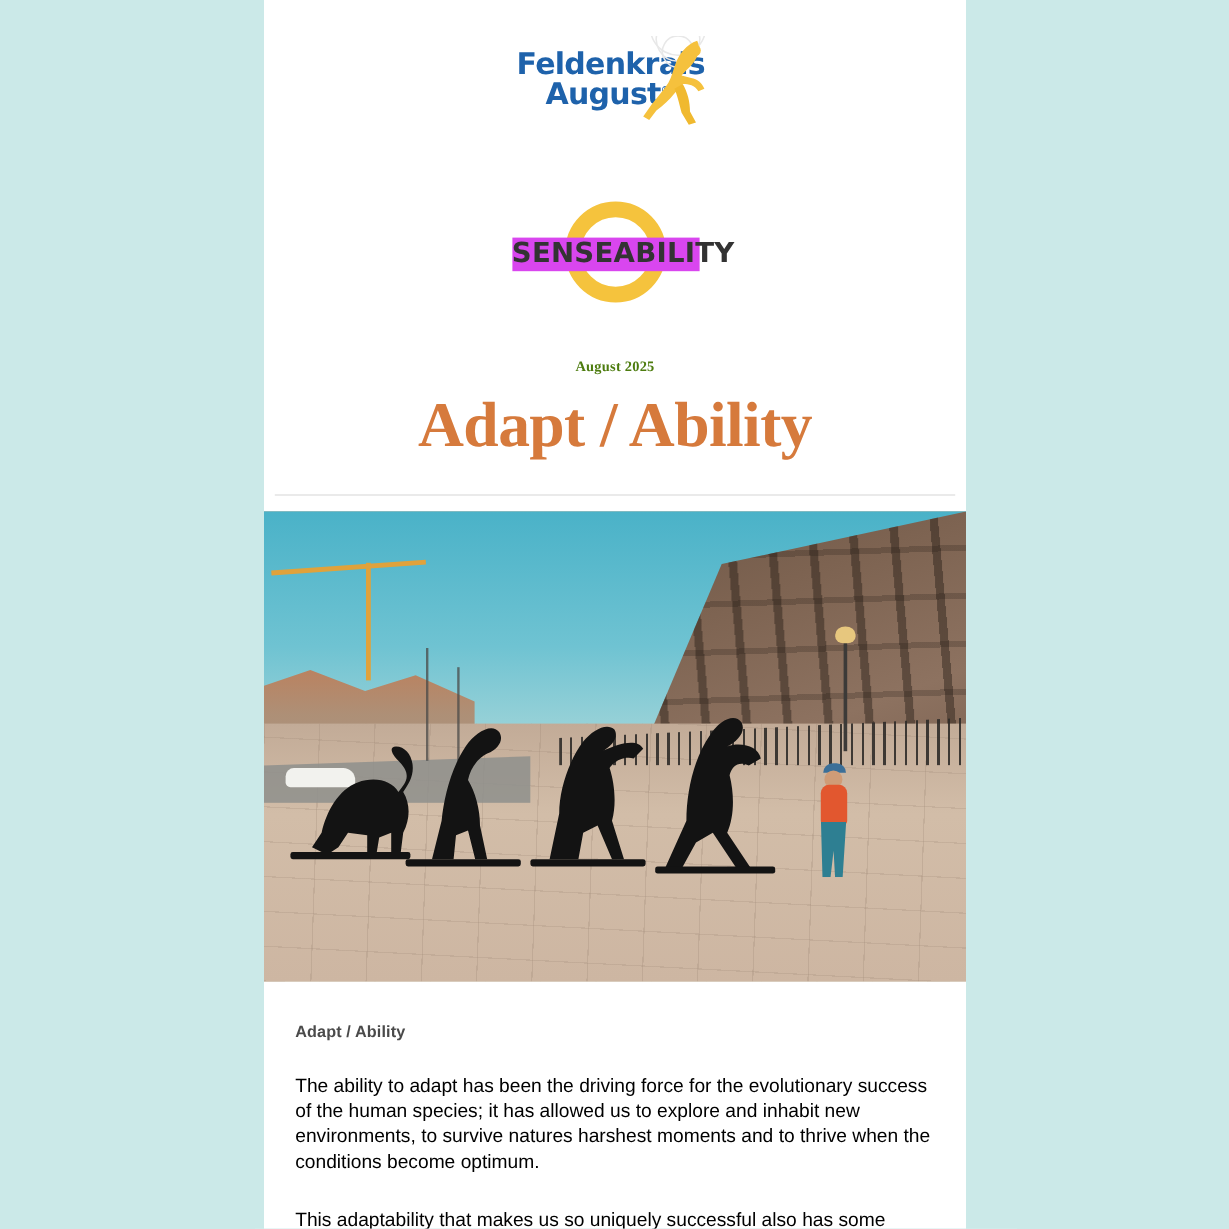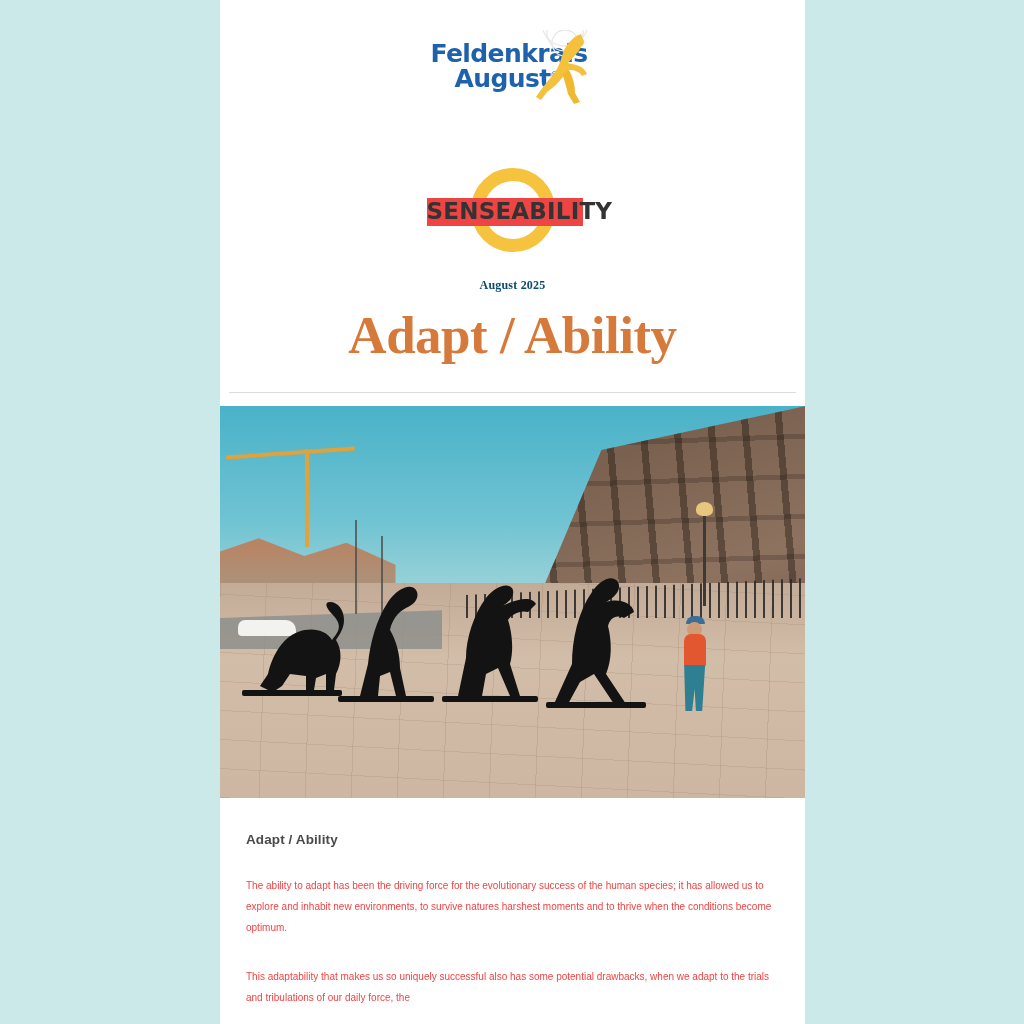--- a/index.html
+++ b/index.html
@@ -107,34 +107,34 @@
     position: absolute;
     left: 0;
     right: 16px;
     top: 30px;
     text-align: center;
     font-family: "DejaVu Sans", sans-serif;
     font-weight: bold;
     font-size: 23px;
     letter-spacing: 0.2px;
     color: #333333;
-    background: #ef4444;
+    background: #d946ef;
     padding: 2px 0 3px 0;
     line-height: 1;
   }
 
   
   .issue-date {
-    margin-top: 24px;
+    margin-top: 44px;
     text-align: center;
     font-family: "Liberation Serif", serif;
     font-weight: bold;
     font-size: 12px;
     letter-spacing: 0.2px;
-    color: #0c4a6e;
+    color: #4d7c0f;
   }
   .masthead-title {
     margin: 13px 0 0 0;
     text-align: center;
     font-family: "Liberation Serif", serif;
     font-weight: bold;
     font-size: 53px;
     letter-spacing: -0.5px;
     color: #d67a3c;
     line-height: 1.1;
@@ -307,23 +307,23 @@
     margin: 0;
     font-family: "Liberation Sans", sans-serif;
     font-weight: bold;
     font-size: 13.5px;
     color: #4a4a4a;
     letter-spacing: 0.1px;
   }
   .article-p {
     margin: 28px 0 0 0;
     font-family: "Liberation Sans", sans-serif;
-    font-size: 10px;
+    font-size: 16px;
     line-height: 21px;
-    color: #ef4444;
+    color: #000000;
   }
 </style>
 </head>
 <body>
 
 <div class="page">
   <div class="card">
 
     <div class="logo-block">
       <div class="feldenkrais-logo">

